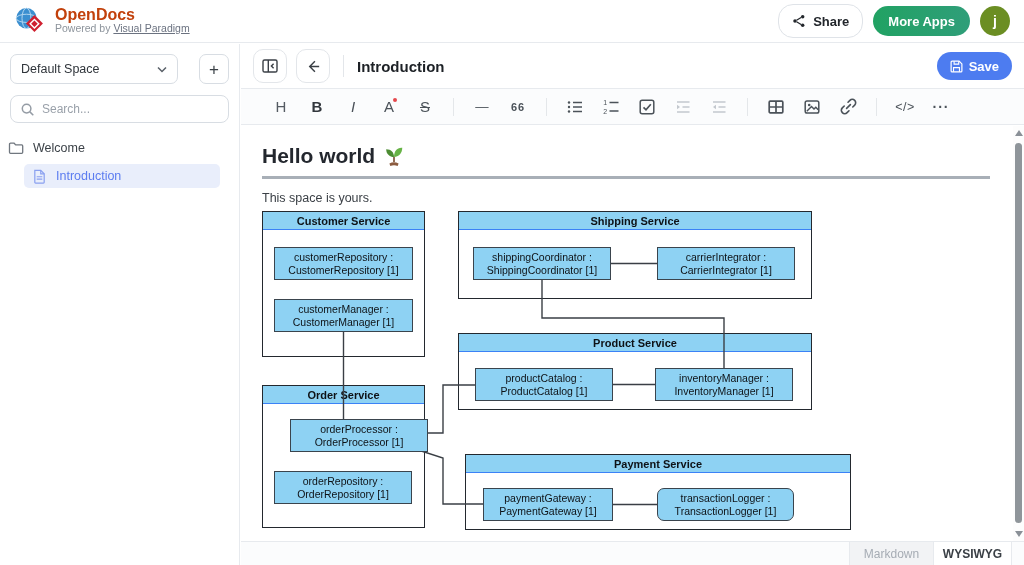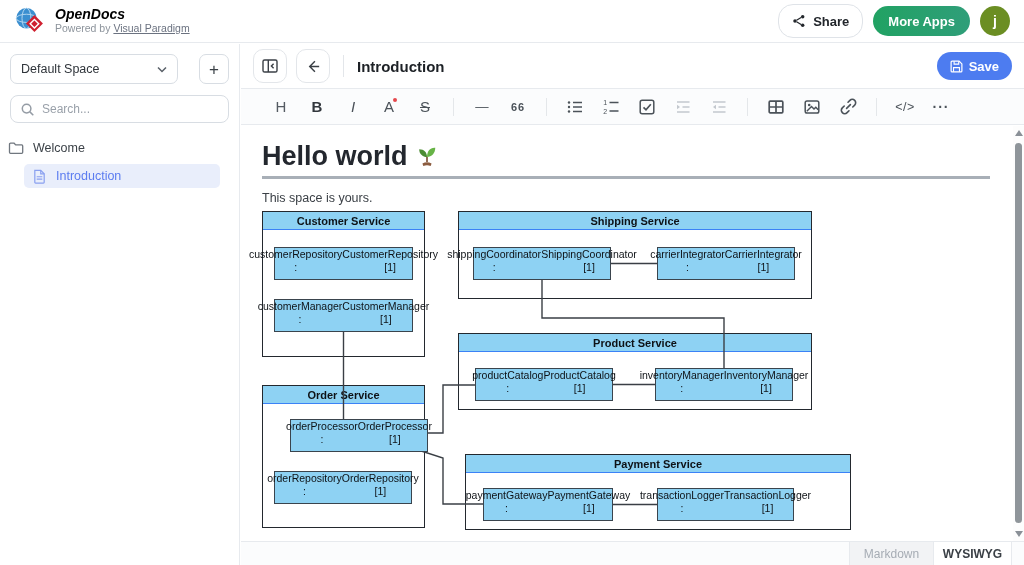--- a/index.html
+++ b/index.html
@@ -4,21 +4,21 @@
 <style>
   * { box-sizing: border-box; margin: 0; padding: 0; }
   html,body { width:1024px; height:565px; }
   body { font-family:"Liberation Sans", sans-serif; background:#fff; color:#23272c; overflow:hidden; }
   .app { position:relative; width:1024px; height:565px; background:#fff; }
 
   
   .topbar { position:absolute; top:0; left:0; right:0; height:43px; border-bottom:1px solid #e7eaee;
             display:flex; align-items:center; justify-content:space-between; padding:0 14px; background:#fff; }
   .brand { display:flex; align-items:center; gap:9px; }
-  .brand-text .app-name { font-size:14px; font-weight:700; color:#000000; line-height:15px;font-style:italic; }
+  .brand-text .app-name { font-size:16px; font-weight:700; color:#c2410c; line-height:15px; }
   .brand-text .powered { font-size:10.5px; color:#8d949c; line-height:13px; }
   .brand-text .powered a { color:#6b7280; text-decoration:underline; }
   .top-actions { display:flex; align-items:center; gap:10px; }
   .btn-share { display:flex; align-items:center; gap:7px; height:30px; padding:16px 13px; border:1px solid #dfe3e8;
                border-radius:15px; background:#fff; font-size:13px; font-weight:700; color:#22262b; cursor:pointer; }
   .btn-moreapps { height:30px; padding:0 15px; border:none; border-radius:15px;
                   background:linear-gradient(90deg,#21a263,#2f9e79); color:#fff; font-size:13px; font-weight:700; cursor:pointer; }
   .avatar { width:30px; height:30px; border-radius:50%; background:#6b8e23; color:#fff; font-size:14px; font-weight:700;
             display:flex; align-items:center; justify-content:center; }
 
@@ -60,31 +60,31 @@
   .t-btn.fontcolor .dot { position:absolute; top:5px; right:7px; width:4px; height:4px; border-radius:50%; background:#e5484d; }
   .t-btn.strike { font-size:15px; text-decoration:line-through; }
   .t-btn.quote { font-size:11px; font-weight:700; letter-spacing:1px; }
   .t-btn.code { font-size:12.5px; letter-spacing:0.5px; }
   .t-btn.more { font-size:14px; font-weight:700; letter-spacing:1px; }
   .t-div { width:1px; height:18px; background:#e4e7ea; margin:0 10px; }
 
   
   .content { position:absolute; top:82px; left:0; right:0; bottom:24px; background:#fff; overflow:hidden; padding:17px 0 0 21px; }
   .doc-h1 { display:flex; align-items:center; gap:8px; }
-  .doc-h1 .h1-text { font-size:27px; font-weight:700; color:#23272e; line-height:26px; }
+  .doc-h1 .h1-text { font-size:21px; font-weight:700; color:#23272e; line-height:26px; }
   .rule { width:728px; height:3px; background:#a8afb7; margin-top:7px; }
   .doc-p { font-size:12.5px; color:#3b4046; margin-top:12px; line-height:15px; }
 
   
   .diagram { position:relative; width:551px; height:322px; margin-top:5px; }
   .svc { position:absolute; background:#fff; border:1px solid #23282e; z-index:1; }
   .svc-h { height:18px; background:#8ed2f3; border-bottom:1px solid #3b82f6; display:flex; align-items:center;
            justify-content:center; font-size:11px; font-weight:700; color:#0e1216; }
   .connectors { position:absolute; left:0; top:0; z-index:2; }
-  .cmp { position:absolute; background:#8ed2f3; border:1.5px solid #3a444d; display:flex; flex-direction:row;
+  .cmp { position:absolute; background:#8ed2f3; border:1.5px solid #3a444d; display:flex; flex-direction:column;
          justify-content:center; text-align:center; font-size:10.5px; line-height:13px; color:#0e1216; z-index:3; }
 
   
   .scrollbar { position:absolute; top:0; right:0; width:11px; bottom:0; background:#fdfdfd; }
   .sb-arrow { position:absolute; left:2px; width:0; height:0; border-left:4px solid transparent; border-right:4px solid transparent; cursor:pointer; }
   .sb-up { top:4px; border-bottom:6px solid #8a9097; }
   .sb-down { bottom:4px; border-top:6px solid #8a9097; }
   .sb-thumb { position:absolute; left:2px; top:17px; width:7px; height:380px; border-radius:4px; background:#8f959a; cursor:pointer; }
 
   
@@ -353,21 +353,21 @@
           <span>OrderProcessor [1]</span>
         </div>
         <div class="cmp" style="left:12px;top:260px;width:138px;height:33px;">
           <span>orderRepository :</span>
           <span>OrderRepository [1]</span>
         </div>
         <div class="cmp" style="left:221px;top:277px;width:130px;height:33px;">
           <span>paymentGateway :</span>
           <span>PaymentGateway [1]</span>
         </div>
-        <div class="cmp" style="left:395px;top:277px;width:137px;height:33px;">
+        <div class="cmp" style="left:395px;top:277px;width:137px;height:33px;border-radius:7px;">
           <span>transactionLogger :</span>
           <span>TransactionLogger [1]</span>
         </div>
       </div>
 
       <div class="scrollbar">
         <span class="sb-arrow sb-up"></span>
         <span class="sb-thumb"></span>
         <span class="sb-arrow sb-down"></span>
       </div>

